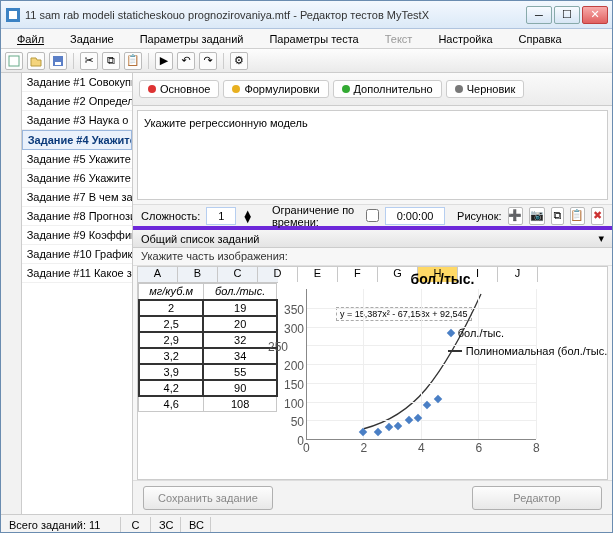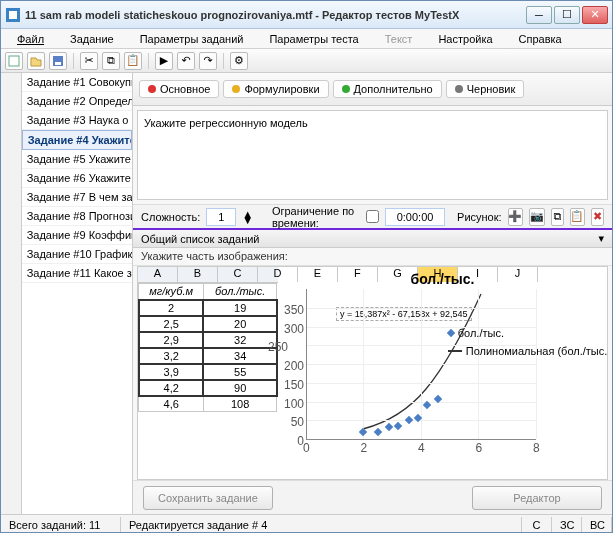--- a/index.html
+++ b/index.html
@@ -1,40 +1,40 @@
 <!DOCTYPE html>
 <html><head>
 <meta charset="utf-8">
 <style>
   * { box-sizing: border-box; margin: 0; padding: 0; font-family: Tahoma, Arial, sans-serif; font-size: 11px; }
   body { width: 613px; height: 533px; background: #f0f0f0; border: 1px solid #6a8cb0; overflow: hidden; }
   .titlebar { height: 28px; background: linear-gradient(#f3f8fe, #dbe9f7); display: flex; align-items: center; padding: 0 4px; border-bottom: 1px solid #b0c4de; }
   .titlebar .icon { width: 16px; height: 16px; margin-right: 4px; display: inline-flex; align-items: center; justify-content: center; }
-  .titlebar .title { flex: 1; color: #333; font-weight: bold; }
+  .titlebar .title { flex: 1; color: #333; }
   .titlebar .winbtns { display: flex; gap: 2px; }
   .titlebar .winbtn { width: 26px; height: 18px; border: 1px solid #8aa; background: linear-gradient(#f8fbff,#d7e6f5); border-radius: 2px; display:flex; align-items:center; justify-content:center; cursor:pointer; }
   .titlebar .winbtn.close { background: linear-gradient(#f7aaaa,#e06060); border-color:#c04040; color:#fff;}
   .menubar { height: 20px; background: #f7f7f7; border-bottom: 1px solid #d0d0d0; display: flex; align-items: center; padding: 4px 4px; gap: 2px; }
   .menubar span { padding: 2px 6px; cursor: default; }
   .menubar span.disabled { color: #999; }
   .toolbar { height: 24px; background: linear-gradient(#fdfdfd,#eaeaea); border-bottom: 1px solid #ccc; display:flex; align-items:center; padding:0 4px; gap:4px; }
   .toolbar .tb { width:18px; height:18px; border:1px solid #bbb; background:#fcfcfc; border-radius:2px; cursor:pointer; display:flex; align-items:center; justify-content:center; }
   .toolbar .sep { width:1px; height:16px; background:#ccc; margin:0 2px; }
   .content { display:flex; height: calc(533px - 28px - 20px - 24px - 20px); }
   .leftcol { width: 24px; background:#f2f2f2; border-right:1px solid #ccc; display:flex; flex-direction:column; gap:2px; padding-top:2px; align-items:center; }
   .leftcol .lb { width:18px; height:18px; cursor:pointer; }
   .qlist { width: 130px; background:#fff; border-right:1px solid #ccc; overflow:hidden; }
   .qlist .qitem { padding:3px 5px; white-space:nowrap; overflow:hidden; text-overflow:clip; cursor:pointer; border-bottom:1px solid #f0f0f0; }
   .qlist .qitem.sel { background:#eaf1fb; font-weight:bold; color:#0b3a7a; border:1px solid #9bb7dd; }
   .main { flex:1; display:flex; flex-direction:column; background:#f7f7f7; }
   .subtabs { height:22px; display:flex; align-items:center; gap:4px; padding:16px 6px; background:linear-gradient(#fafafa,#ececec); border-bottom:1px solid #ccc;}
   .subtab { display:flex; align-items:center; gap:4px; padding:2px 8px; border:1px solid #ccc; border-radius:3px; background:#fefefe; cursor:pointer; }
   .dot { width:8px; height:8px; border-radius:50%; }
   .qpane { height:90px; background:#fff; margin:4px; border:1px solid #ccc; padding:6px; }
-  .paramrow { height:26px; display:flex; align-items:center; gap:6px; padding:0 8px; background:#f3f3f3; border-top:1px solid #ddd; border-bottom:2px solid #6d28d9; }
+  .paramrow { height:26px; display:flex; align-items:center; gap:6px; padding:0 8px; background:#f3f3f3; border-top:1px solid #ddd; border-bottom:4px solid #6d28d9; }
   .paramrow input.num { width:30px; height:18px; text-align:center; border:1px solid #b6cef0; }
   .paramrow input.time { width:60px; height:18px; text-align:center; border:1px solid #b6cef0; background:#fff; }
   .paramrow .ric { width:18px; height:18px; border:1px solid #bbb; border-radius:2px; background:#fff; cursor:pointer; display:inline-flex; align-items:center; justify-content:center;}
   .listhdr { height:18px; background:linear-gradient(#f5f5f5,#e4e4e4); border-bottom:1px solid #ccc; padding:2px 8px; display:flex; justify-content:space-between; align-items:center; }
   .imgprompt { height:18px; padding:2px 8px; background:#f7f7f7; border-bottom:1px solid #e0e0e0; color:#333; }
   .spreadsheet { flex:1; background:#fff; border:1px solid #ccc; margin:0 4px; position:relative; overflow:hidden; }
   .sheet-inner { display:flex; position:absolute; inset:0; }
   .tablewrap { width: 140px; }
   table.cells { border-collapse:collapse; width:100%; }
   table.cells th, table.cells td { border:1px solid #c8c8c8; text-align:center; height:16px; font-size:11px; }
@@ -308,17 +308,16 @@
 
     <div class="btnrow">
       <button class="btn">Сохранить задание</button>
       <button class="btn">Редактор</button>
     </div>
   </div>
 </div>
 
 <div class="statusbar">
   <div class="cell" style="width:120px">Всего заданий: 11</div>
-  <div class="cell" style="flex:1">Редактируется задание # 4</div>
   <div class="cell" style="width:30px;text-align:center">С</div>
   <div class="cell" style="width:30px;text-align:center">ЗС</div>
   <div class="cell" style="width:30px;text-align:center">ВС</div>
 </div>
 
 </body></html>

